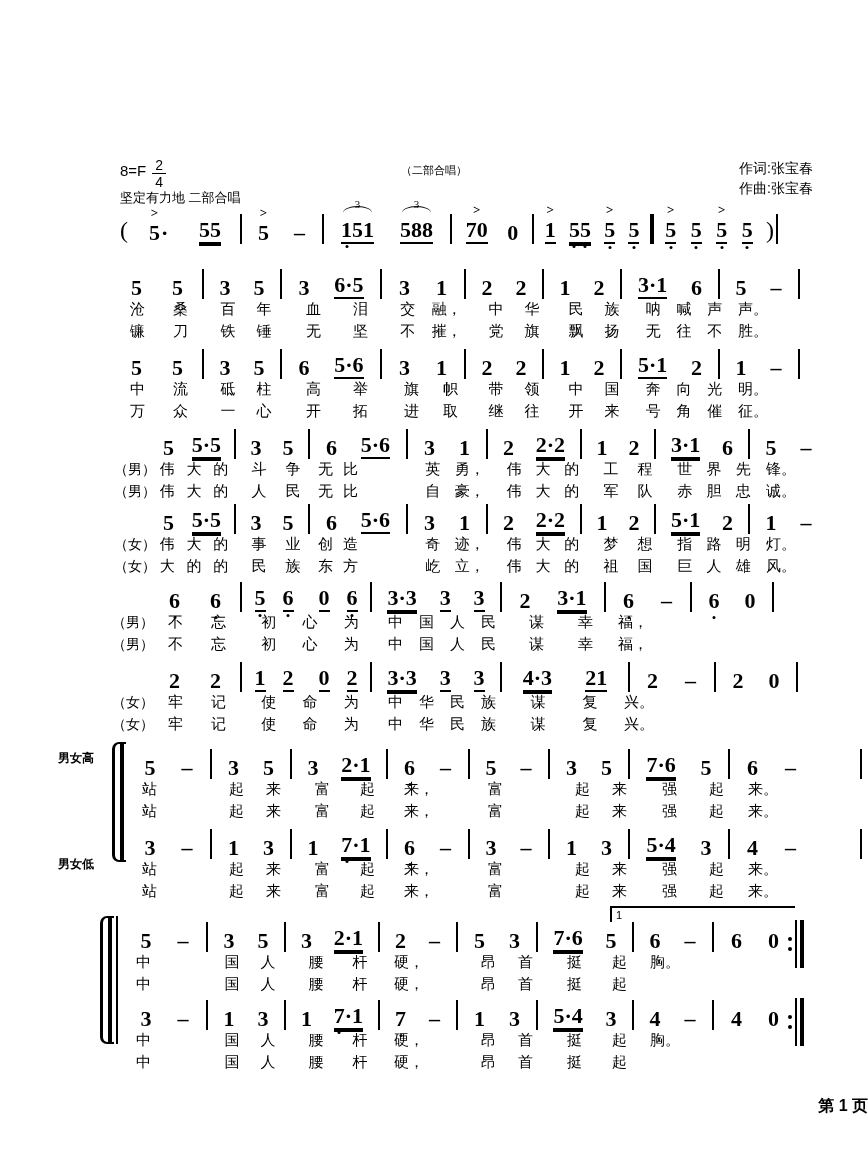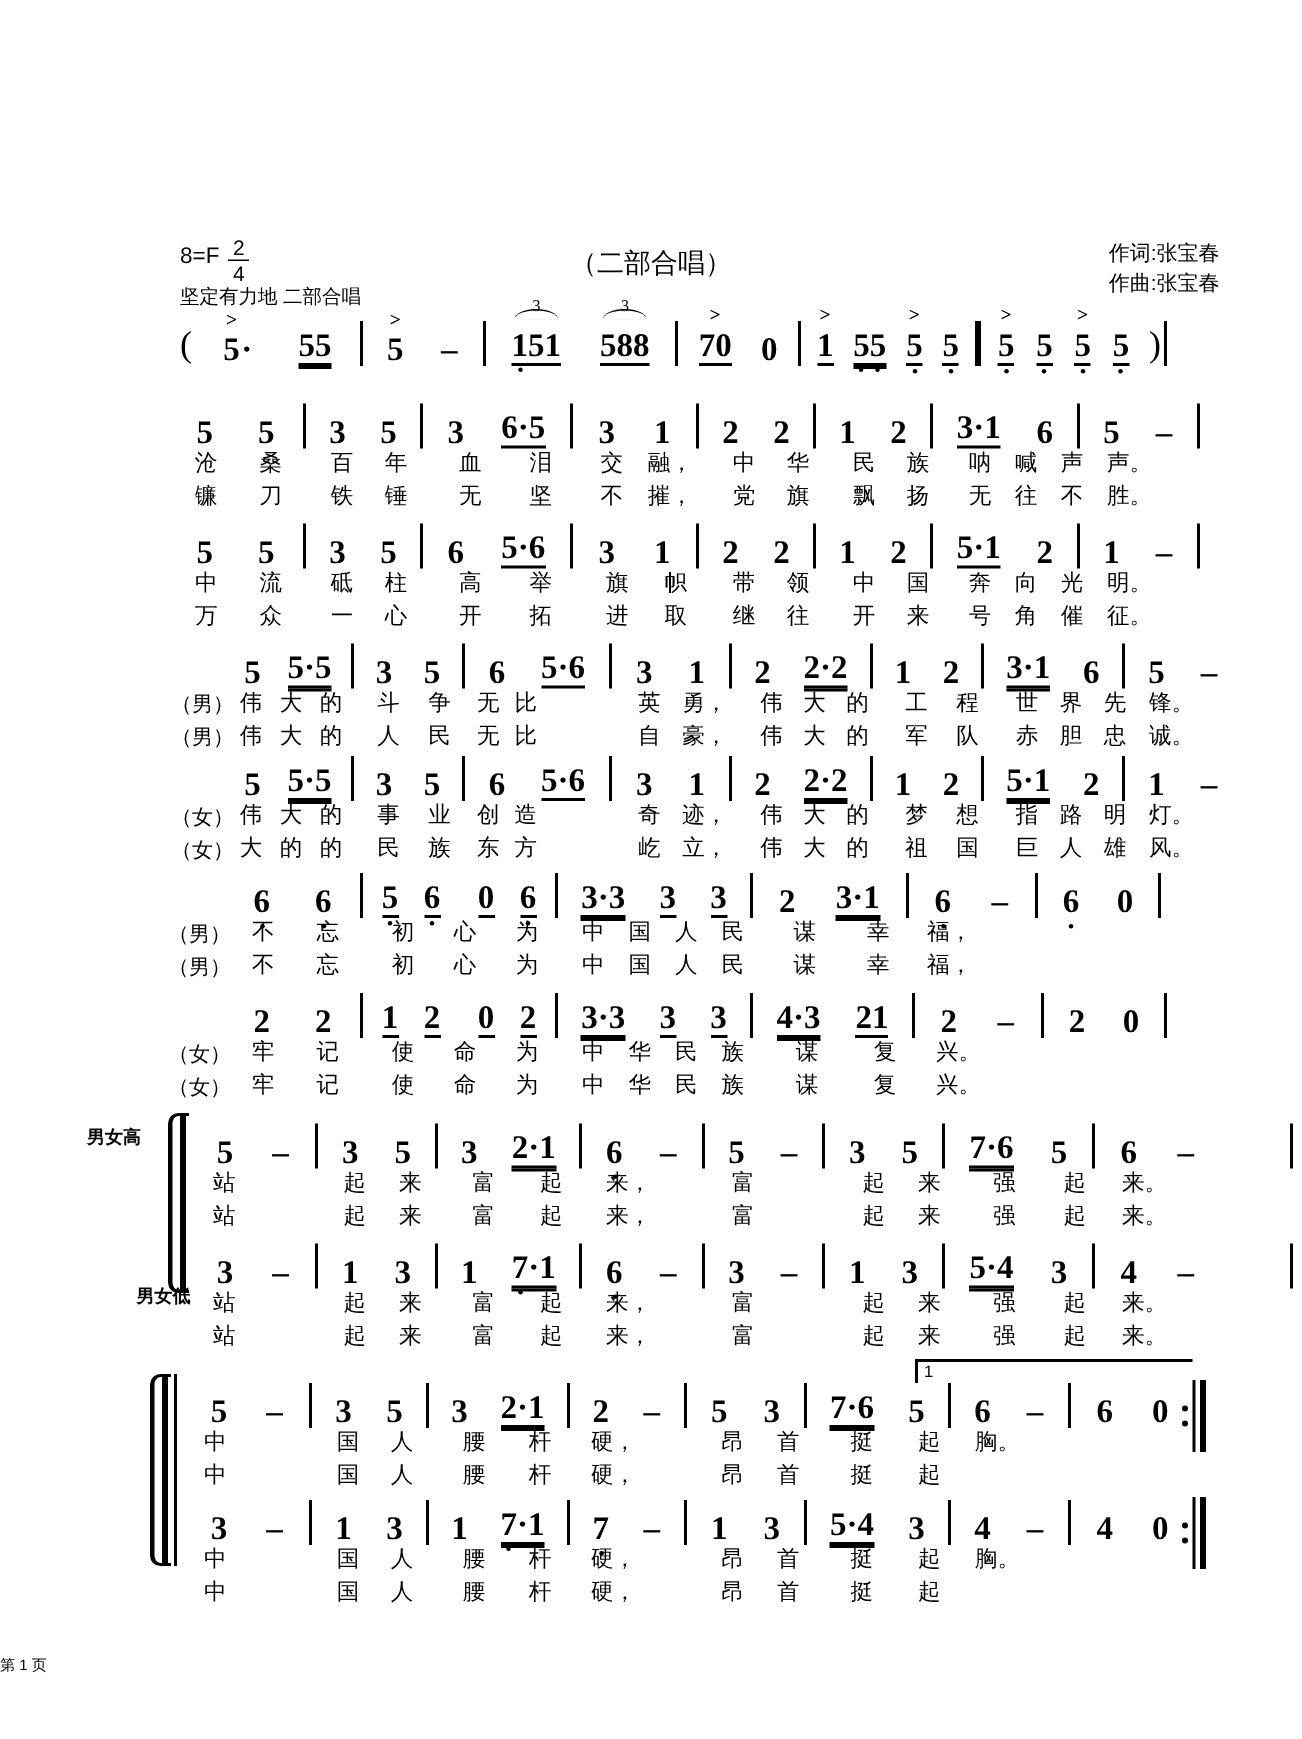--- a/index.html
+++ b/index.html
@@ -19,21 +19,21 @@
   .sheet { position: relative; width: 868px; height: 1159px; }
 
   .title {
     position: absolute; top: 112px; left: 0; width: 868px;
     text-align: center;
     font-size: 26px; font-weight: bold; letter-spacing: 2px;
   }
   .subtitle {
     position: absolute; top: 163px; left: 0; width: 868px;
     text-align: center;
-    font-size: 18px;
+    font-size: 11px;
   }
   .keyblock {
     position: absolute; top: 158px; left: 120px;
     font-size: 14px; line-height: 1.1;
   }
   .keyrow { display: flex; align-items: flex-start; gap: 6px; }
   .key-eq { font-size: 15px; padding-top: 5px; }
   .meter { display: inline-block; text-align: center; line-height: 1.0; font-size: 14px; }
   .meter .num { display: block; }
   .meter .bar { display: block; width: 14px; height: 1px; background: #000; margin: 1px auto; }
@@ -157,21 +157,21 @@
     border-top: 2px solid #000;
     border-left: 2px solid #000;
     height: 16px;
   }
   .volta .vnum {
     position: absolute; top: 1px; left: 4px; font-size: 11px;
   }
 
   .footer {
     position: absolute; bottom: 42px; left: 0; width: 868px;
-    text-align: left; font-size: 10px;
+    text-align: right; font-size: 16px; font-weight: bold;
   }
 </style>
 </head>
 <body>
 
 <div class="sheet">
 
   <div class="subtitle">（二部合唱）</div>
 
   <div class="keyblock">
@@ -771,21 +771,21 @@
         <span class="n"><span class="gl u1">1</span></span>
         <span class="n"><span class="gl u1">2</span></span>
         <span class="n" style="margin-left:8px;"><span class="gl u1">0</span></span>
         <span class="n"><span class="gl u1">2</span></span>
       </span>
       <span class="meas" style="width:130px;justify-content:space-around;">
         <span class="n"><span class="gl grp u2">3·3</span></span>
         <span class="n"><span class="gl u1">3</span></span>
         <span class="n"><span class="gl u1">3</span></span>
       </span>
-      <span class="meas" style="width:108px;justify-content:space-around;">
+      <span class="meas" style="width:128px;justify-content:space-around;">
         <span class="n"><span class="gl grp u2">4·3</span></span>
         <span class="n"><span class="gl grp u1">21</span></span>
       </span>
       <span class="meas" style="width:86px;justify-content:space-around;">
         <span class="n">2</span>
         <span class="n dash">–</span>
       </span>
       <span class="meas" style="width:82px;justify-content:space-around;">
         <span class="n">2</span>
         <span class="n">0</span>
@@ -841,21 +841,21 @@
           <span class="lyr">谋</span>
           <span class="lyr">复</span>
         </span>
       <span class="lmeas" style="width:88px;justify-content:flex-start;">
           <span class="lyr">兴。</span>
         </span>
     </div>
   </div>
 
   <div class="partlabel" style="top:750px;left:58px;">男女高</div>
-  <div class="partlabel" style="top:856px;left:58px;margin-left:33px;">男女低</div>
+  <div class="partlabel" style="top:856px;left:58px;">男女低</div>
   <div class="brace" style="top:742px;left:112px;height:120px;"></div>
   <div class="heavybar" style="top:742px;left:120px;height:120px;"></div>
 
   <div class="system" style="top:745px;left:128px;">
     <div class="row-notes">
       <span class="meas" style="width:84px;justify-content:space-around;">
         <span class="n">5</span>
           <span class="n dash">–</span>
       </span>
       <span class="meas" style="width:80px;justify-content:space-around;">

